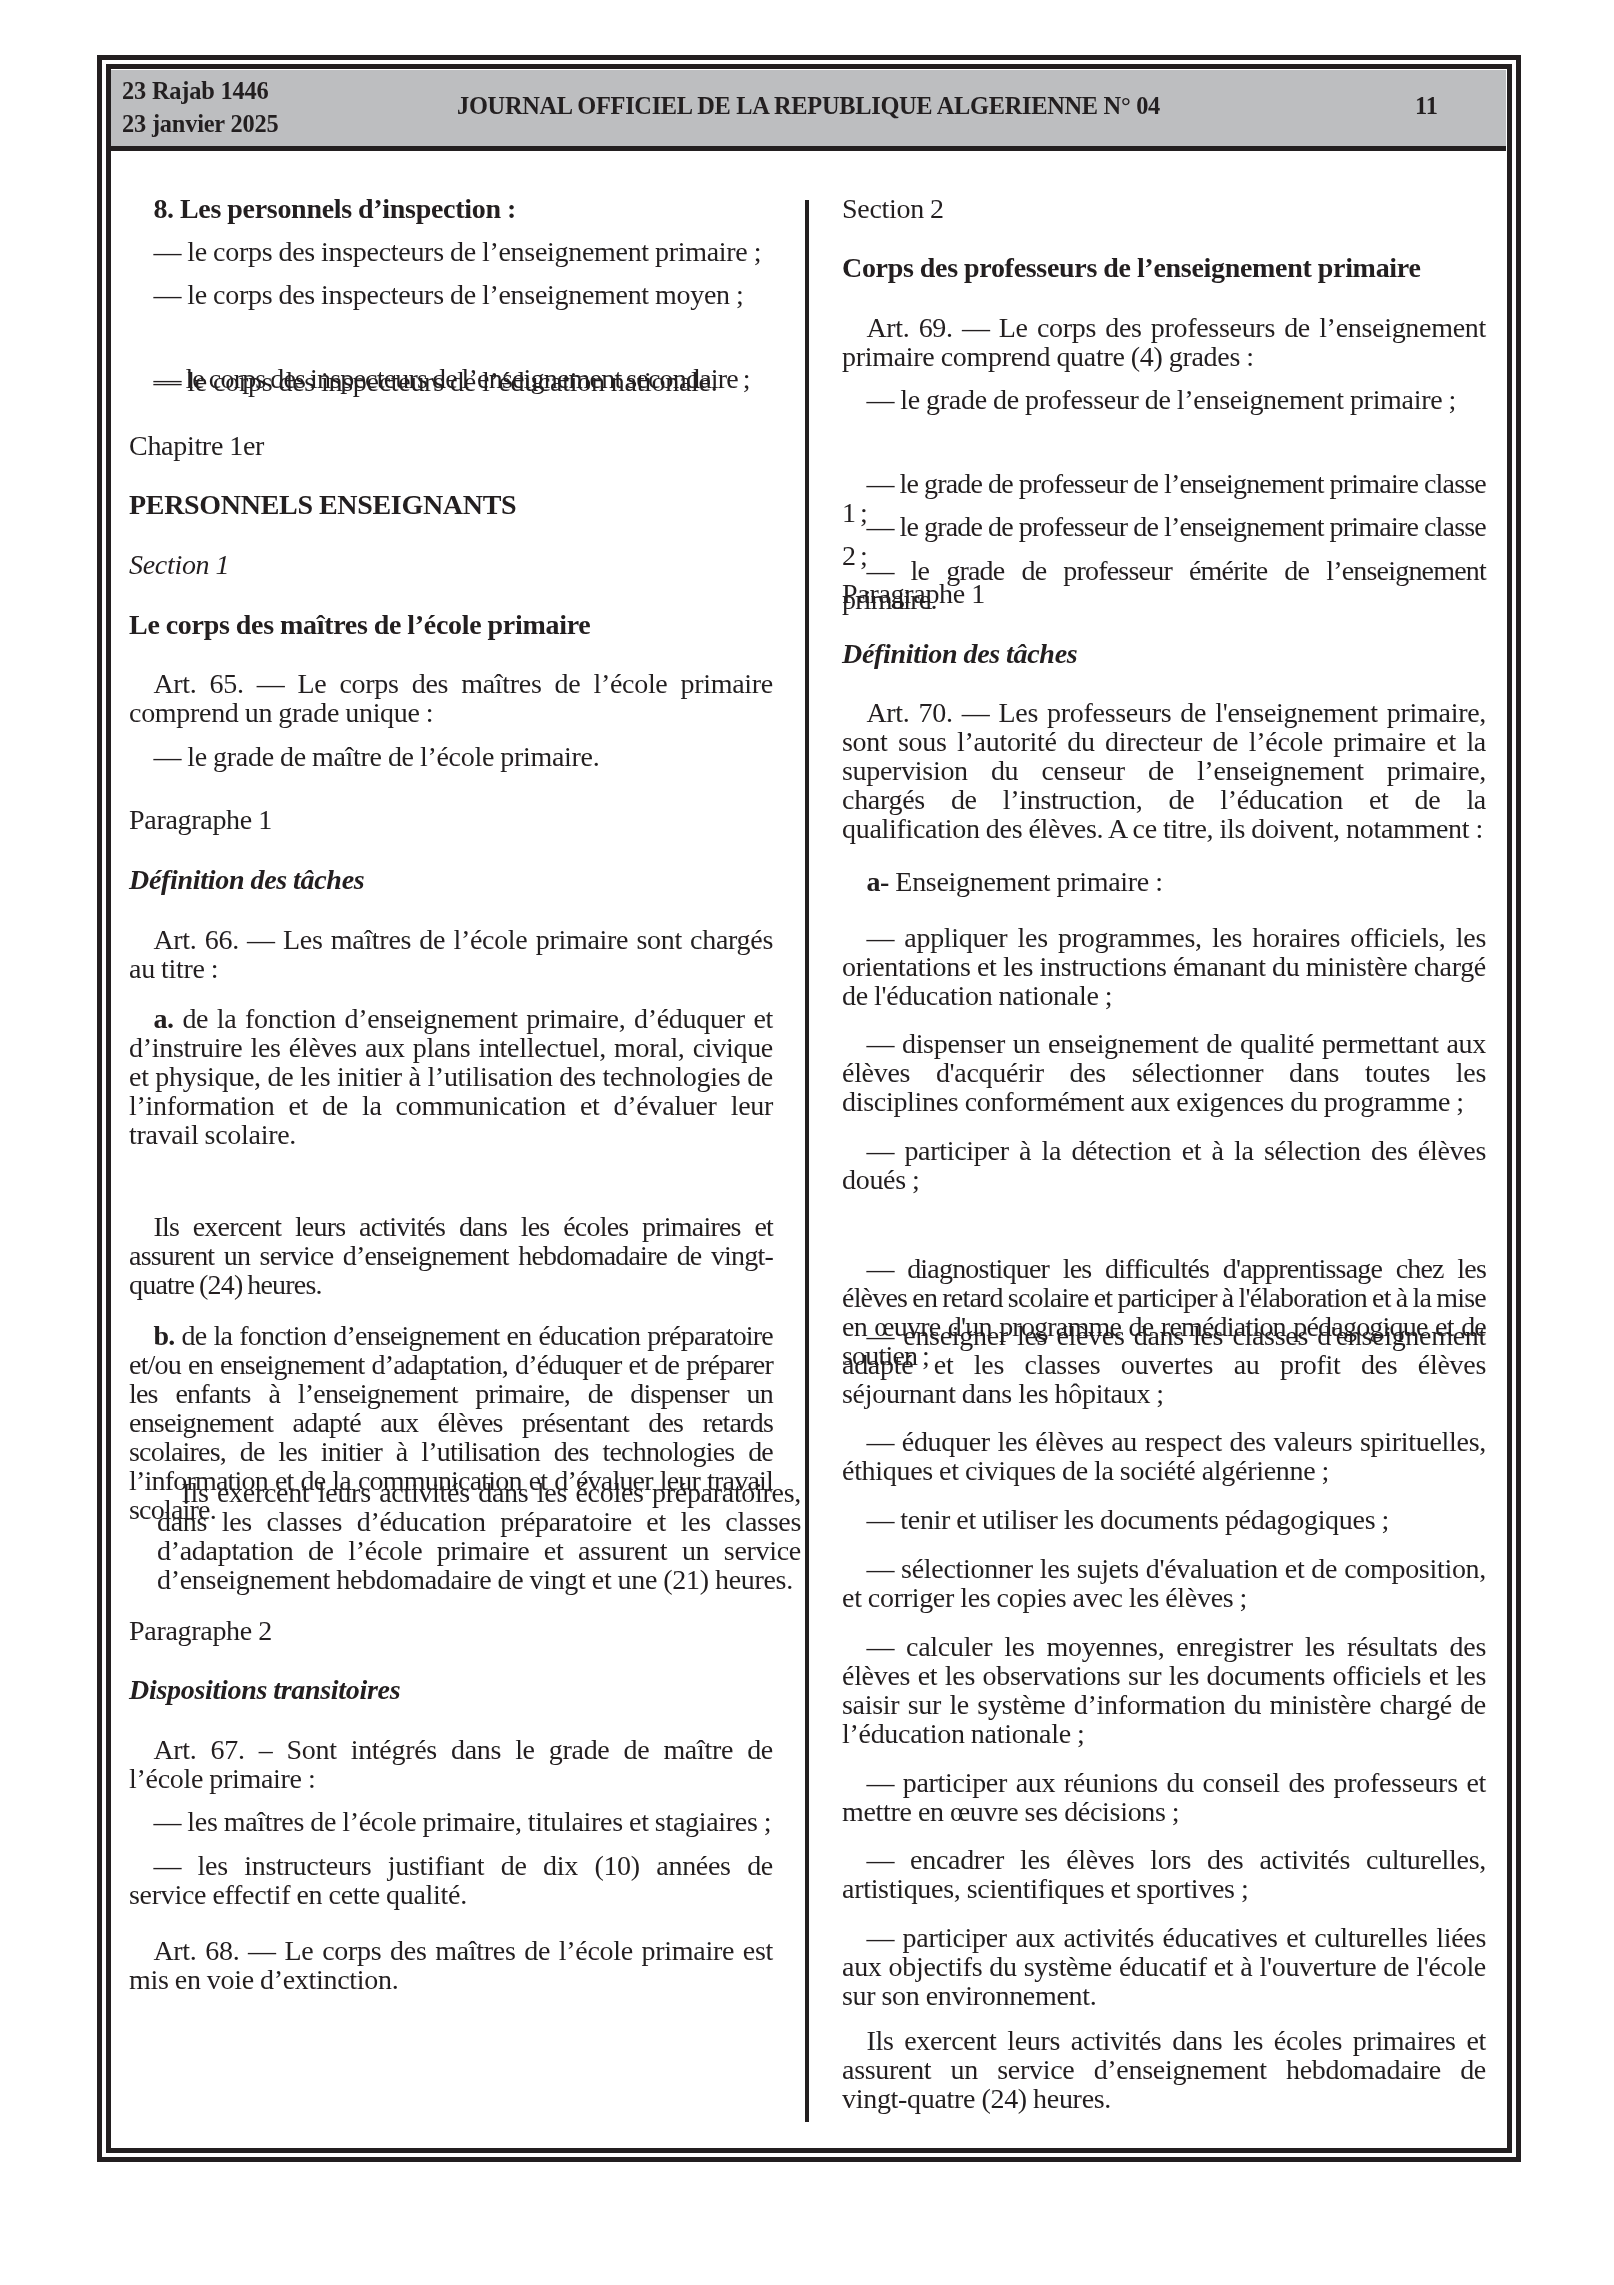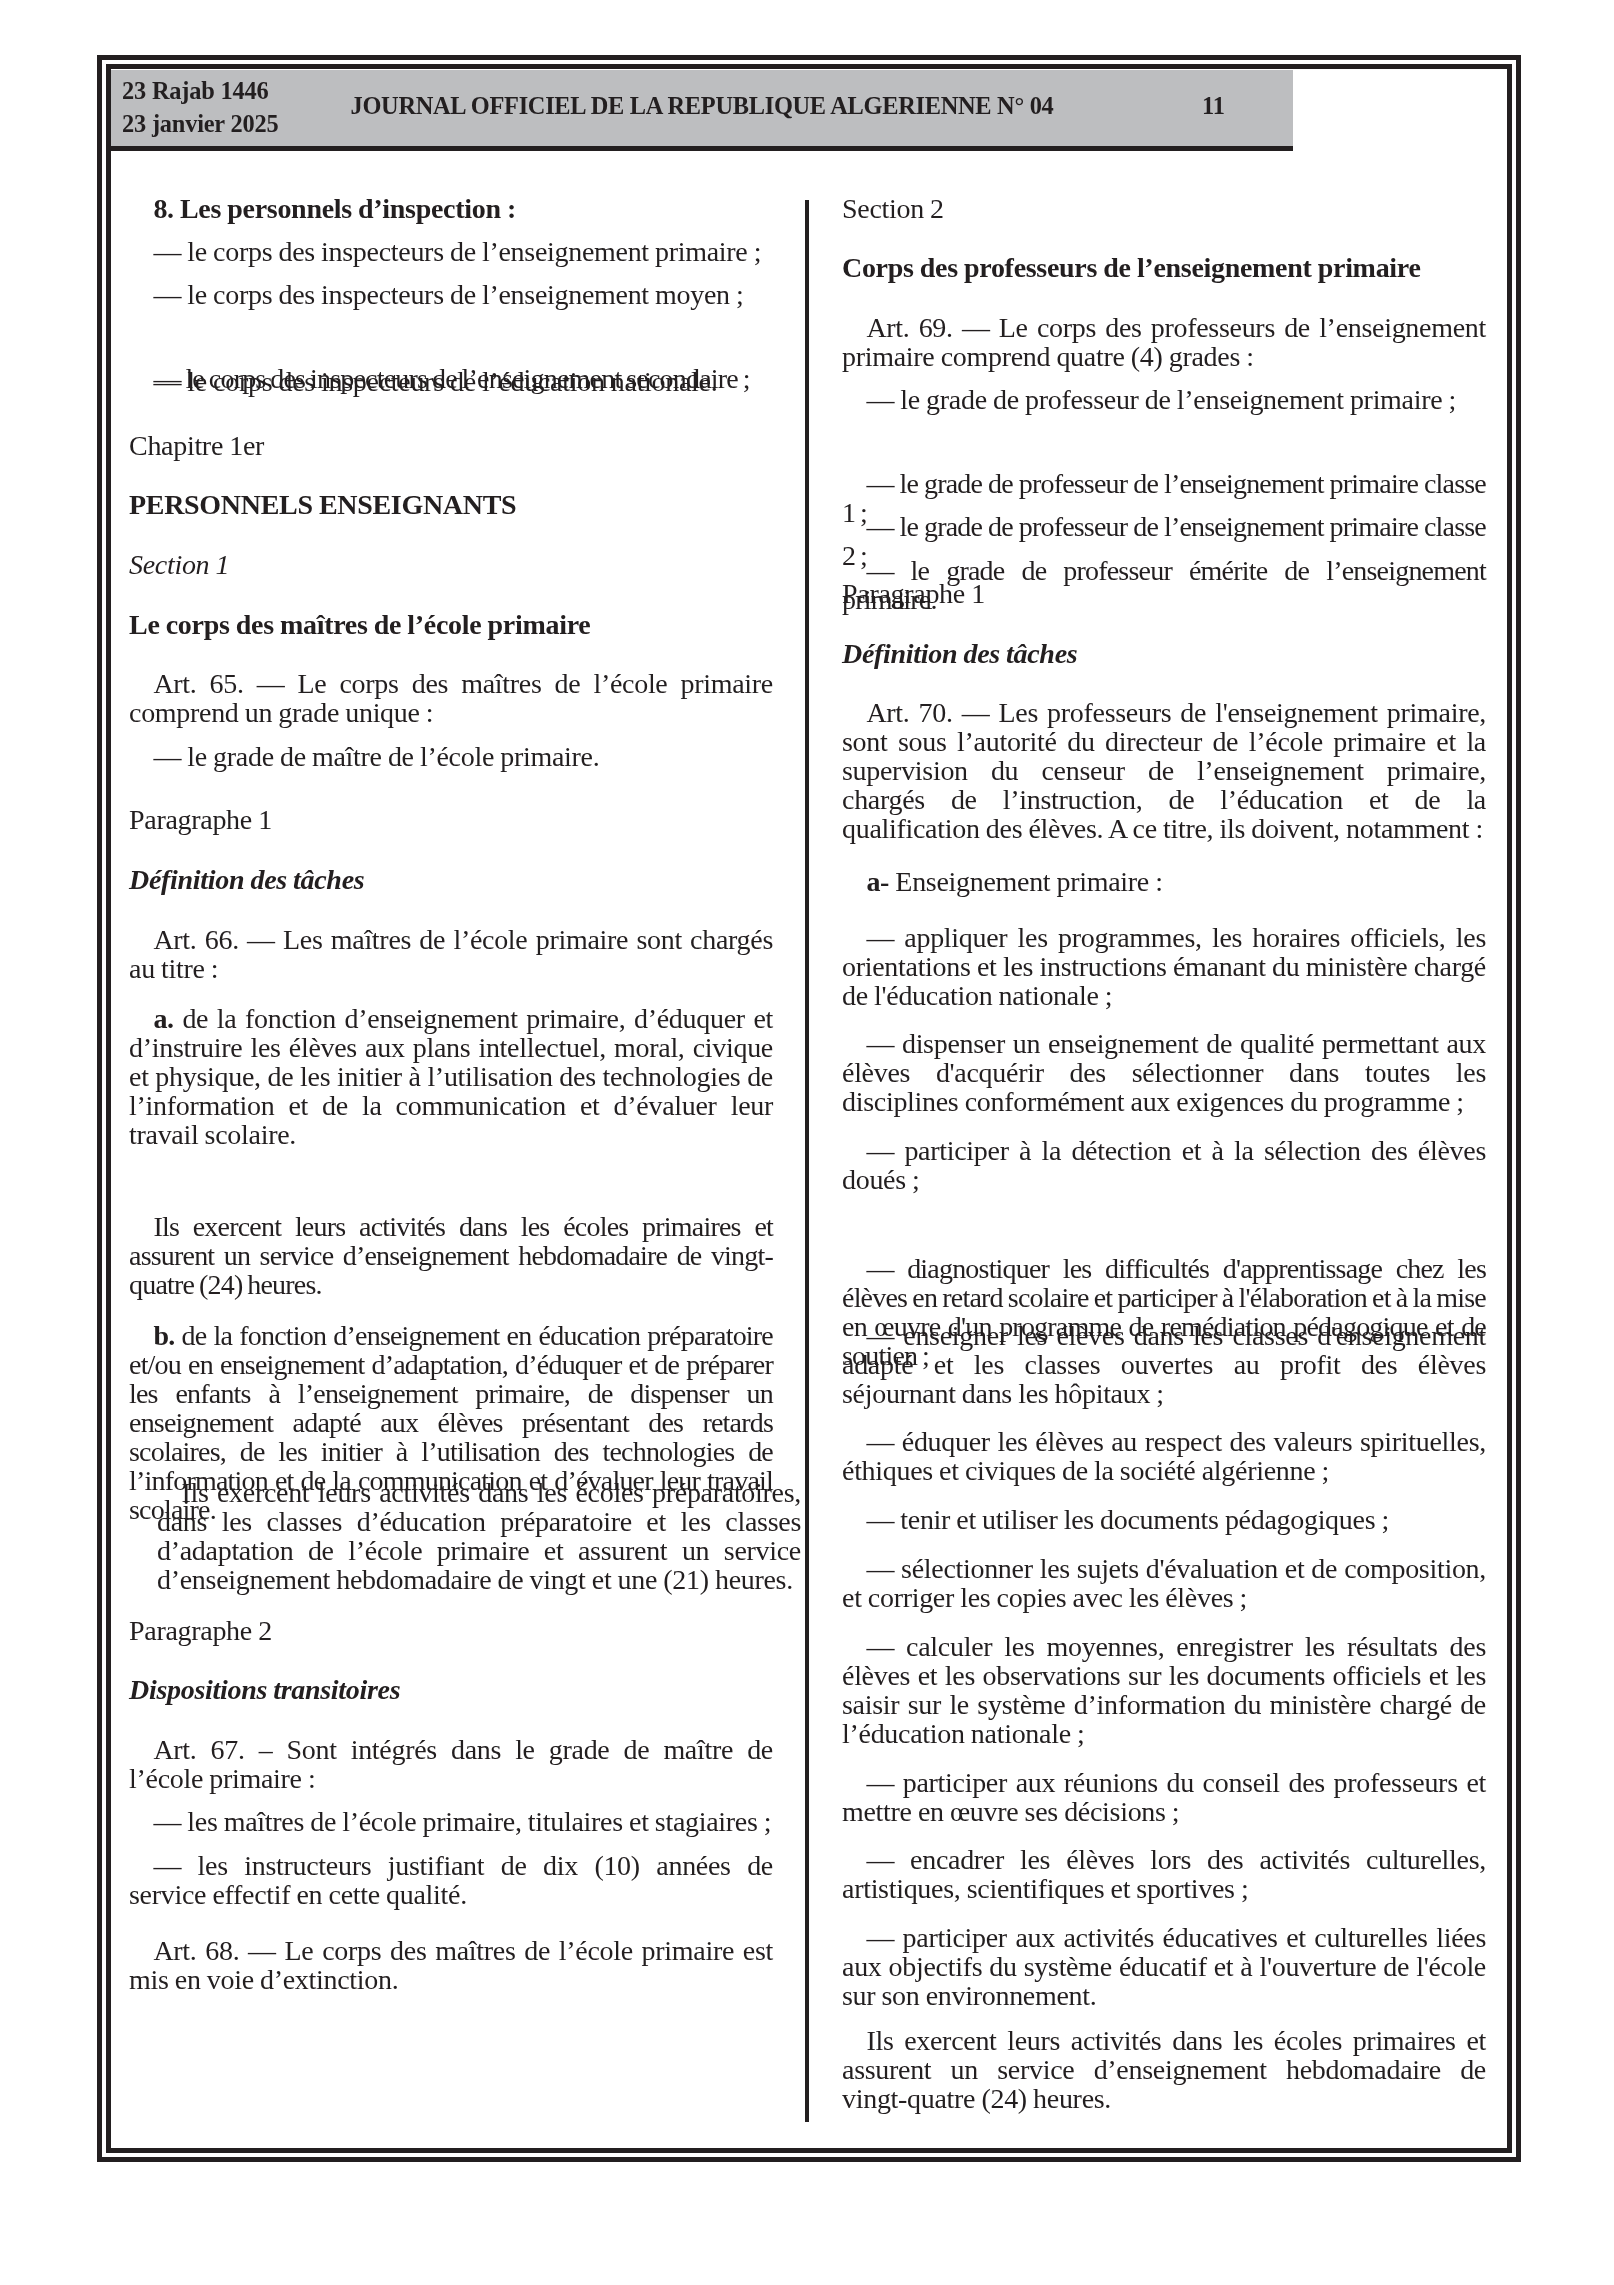--- a/index.html
+++ b/index.html
@@ -2,21 +2,21 @@
 <html style="font-size:14.5px"><head>
 <meta charset="utf-8">
 <style>
   html, body { margin:0; padding:0; background:#ffffff; }
   body { width:1615px; height:2285px; position:relative; overflow:hidden;
          font-family:"Liberation Serif", serif; color:#231f20; }
   .frame-outer { position:absolute; left:97px; top:55px; width:1424px; height:2107px;
                  border:5.4px solid #231f20; box-sizing:border-box; }
   .frame-inner { position:absolute; left:106px; top:64px; width:1406px; height:2089px;
                  border:5.4px solid #231f20; box-sizing:border-box; }
-  .header { position:absolute; left:111px; top:70px; width:1182px; height:81px;
+  .header { position:absolute; left:111px; top:70px; width:1395px; height:81px;
             background:#bdbec0; border-bottom:5.4px solid #231f20; box-sizing:border-box; }
   .hdr-date { position:absolute; left:11px; font-weight:bold; font-size:24.4px; line-height:27px; letter-spacing:-0.2px; }
   .hdr-d1 { top:7.2px; }
   .hdr-d2 { top:40px; }
   .hdr-title { position:absolute; left:0; width:100%; text-align:center; top:22px;
                font-weight:bold; font-size:24.4px; line-height:27px; letter-spacing:-0.3px; }
   .hdr-page { position:absolute; right:68px; top:22px; font-weight:bold; font-size:24.4px; line-height:27px; }
   .divider { position:absolute; left:805px; top:200px; width:3.6px; height:1922px; background:#231f20; }
   .col-l { position:absolute; left:129px; width:644px; }
   .col-r { position:absolute; left:842px; width:644px; }

